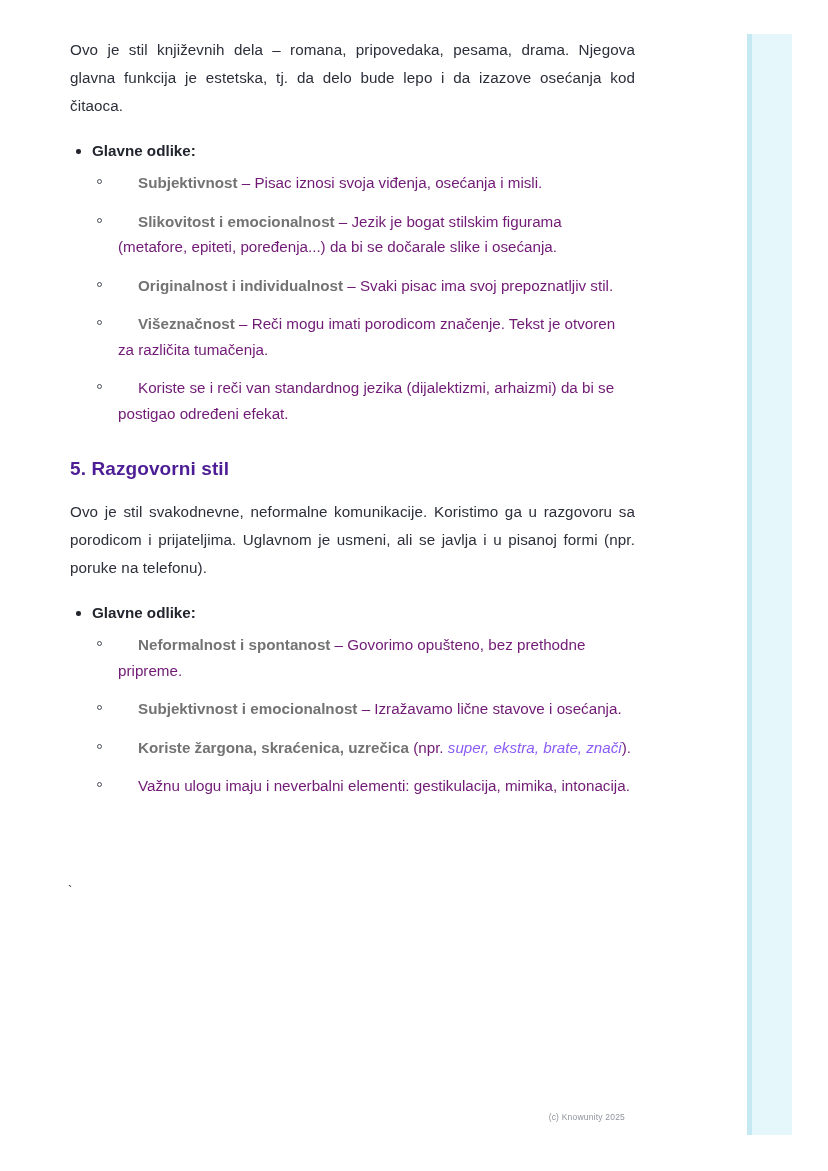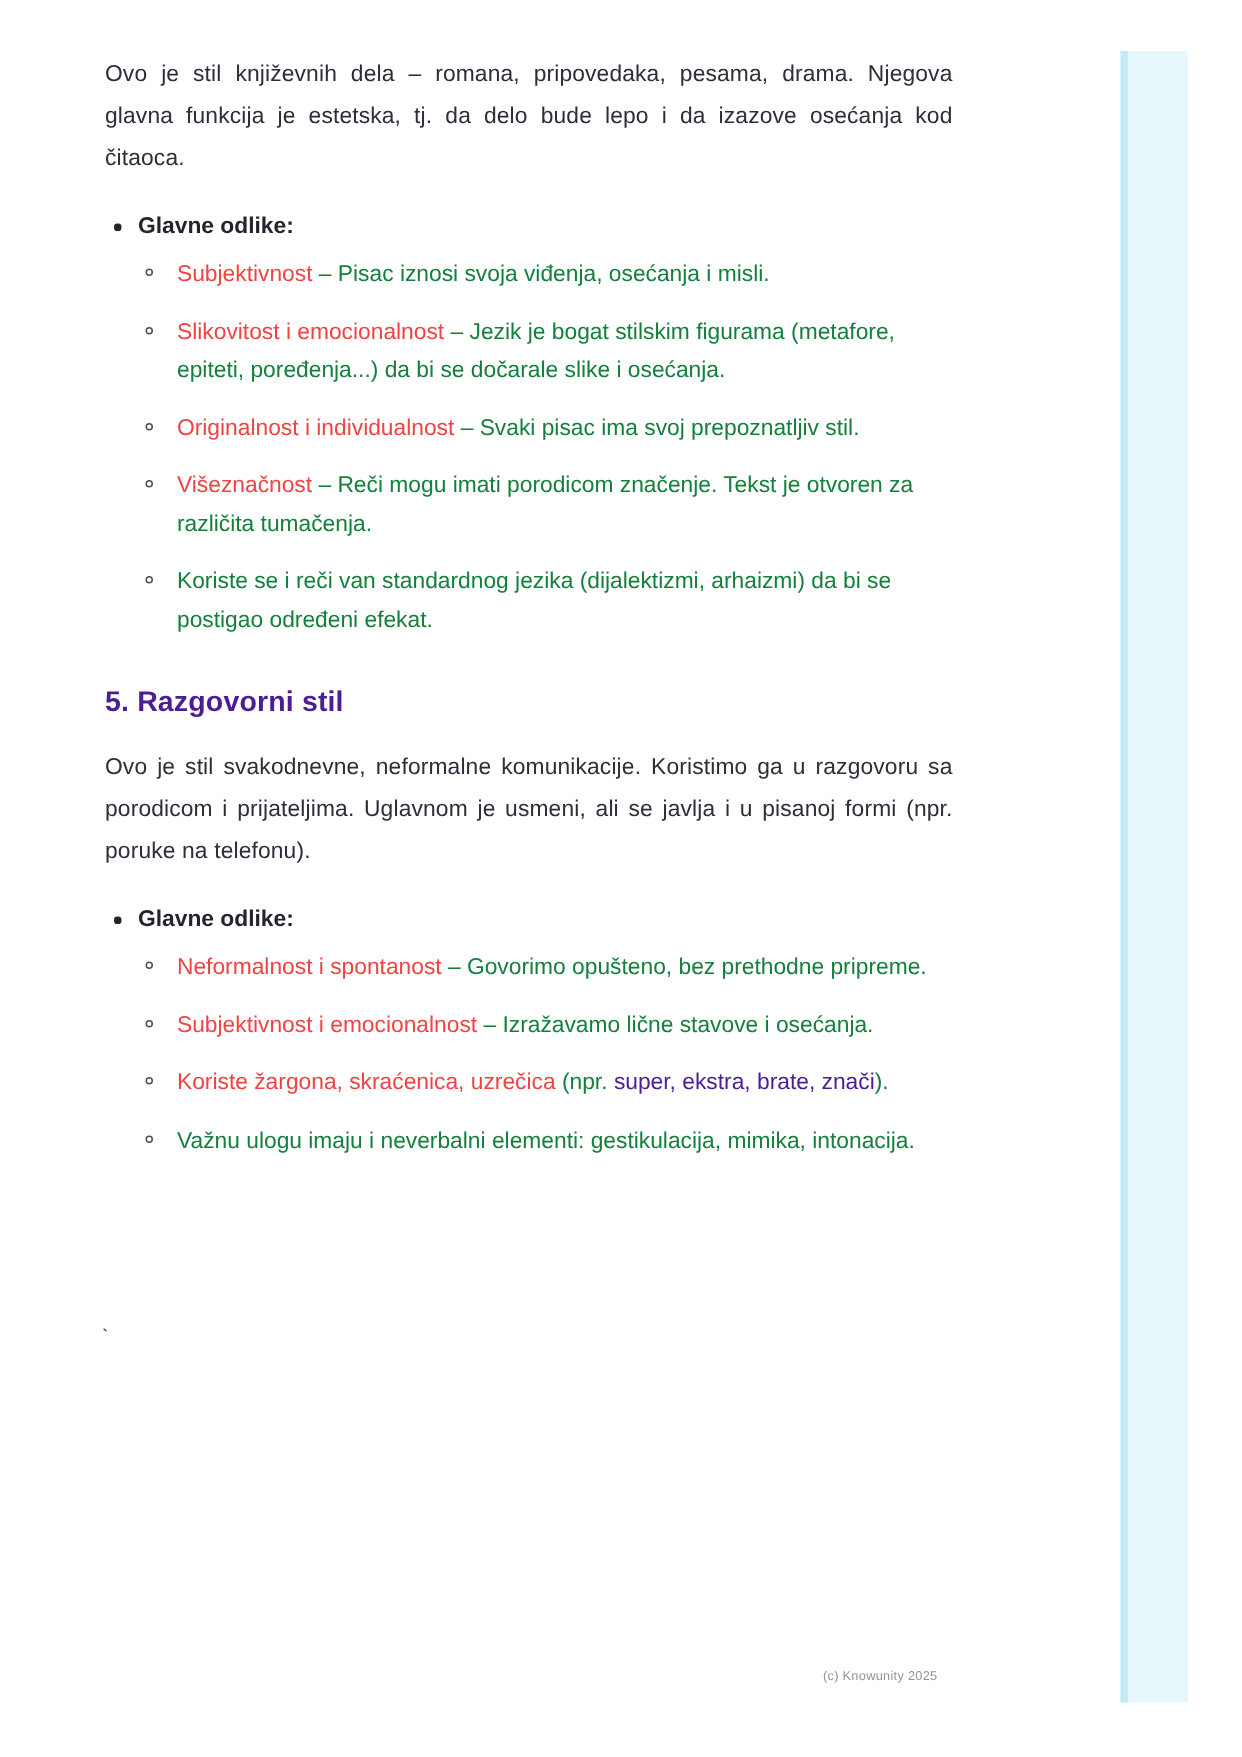--- a/index.html
+++ b/index.html
@@ -104,28 +104,30 @@
     position: absolute;
     left: 5px;
     top: 9px;
     width: 5px;
     height: 5px;
     border-radius: 50%;
     border: 1.2px solid #4a4e5a;
     box-sizing: border-box;
   }
   .lead {
-    font-weight: normal;
-    color: #ef4444;
+    font-weight: bold;
+    color: #737373;
+    margin-left: 20px;
   }
   .ital {
-    color: #4c1d95;
+    font-style: italic;
+    color: #8b5cf6;
     text-align: center;
   }
-  .rest { color: #15803d; }
+  .rest { color: #701a75; }
 
   .tick-mark {
     position: absolute;
     left: 68px;
     top: 884px;
     font-size: 13px;
     line-height: 13px;
     color: #2c2f3a;
   }
 

